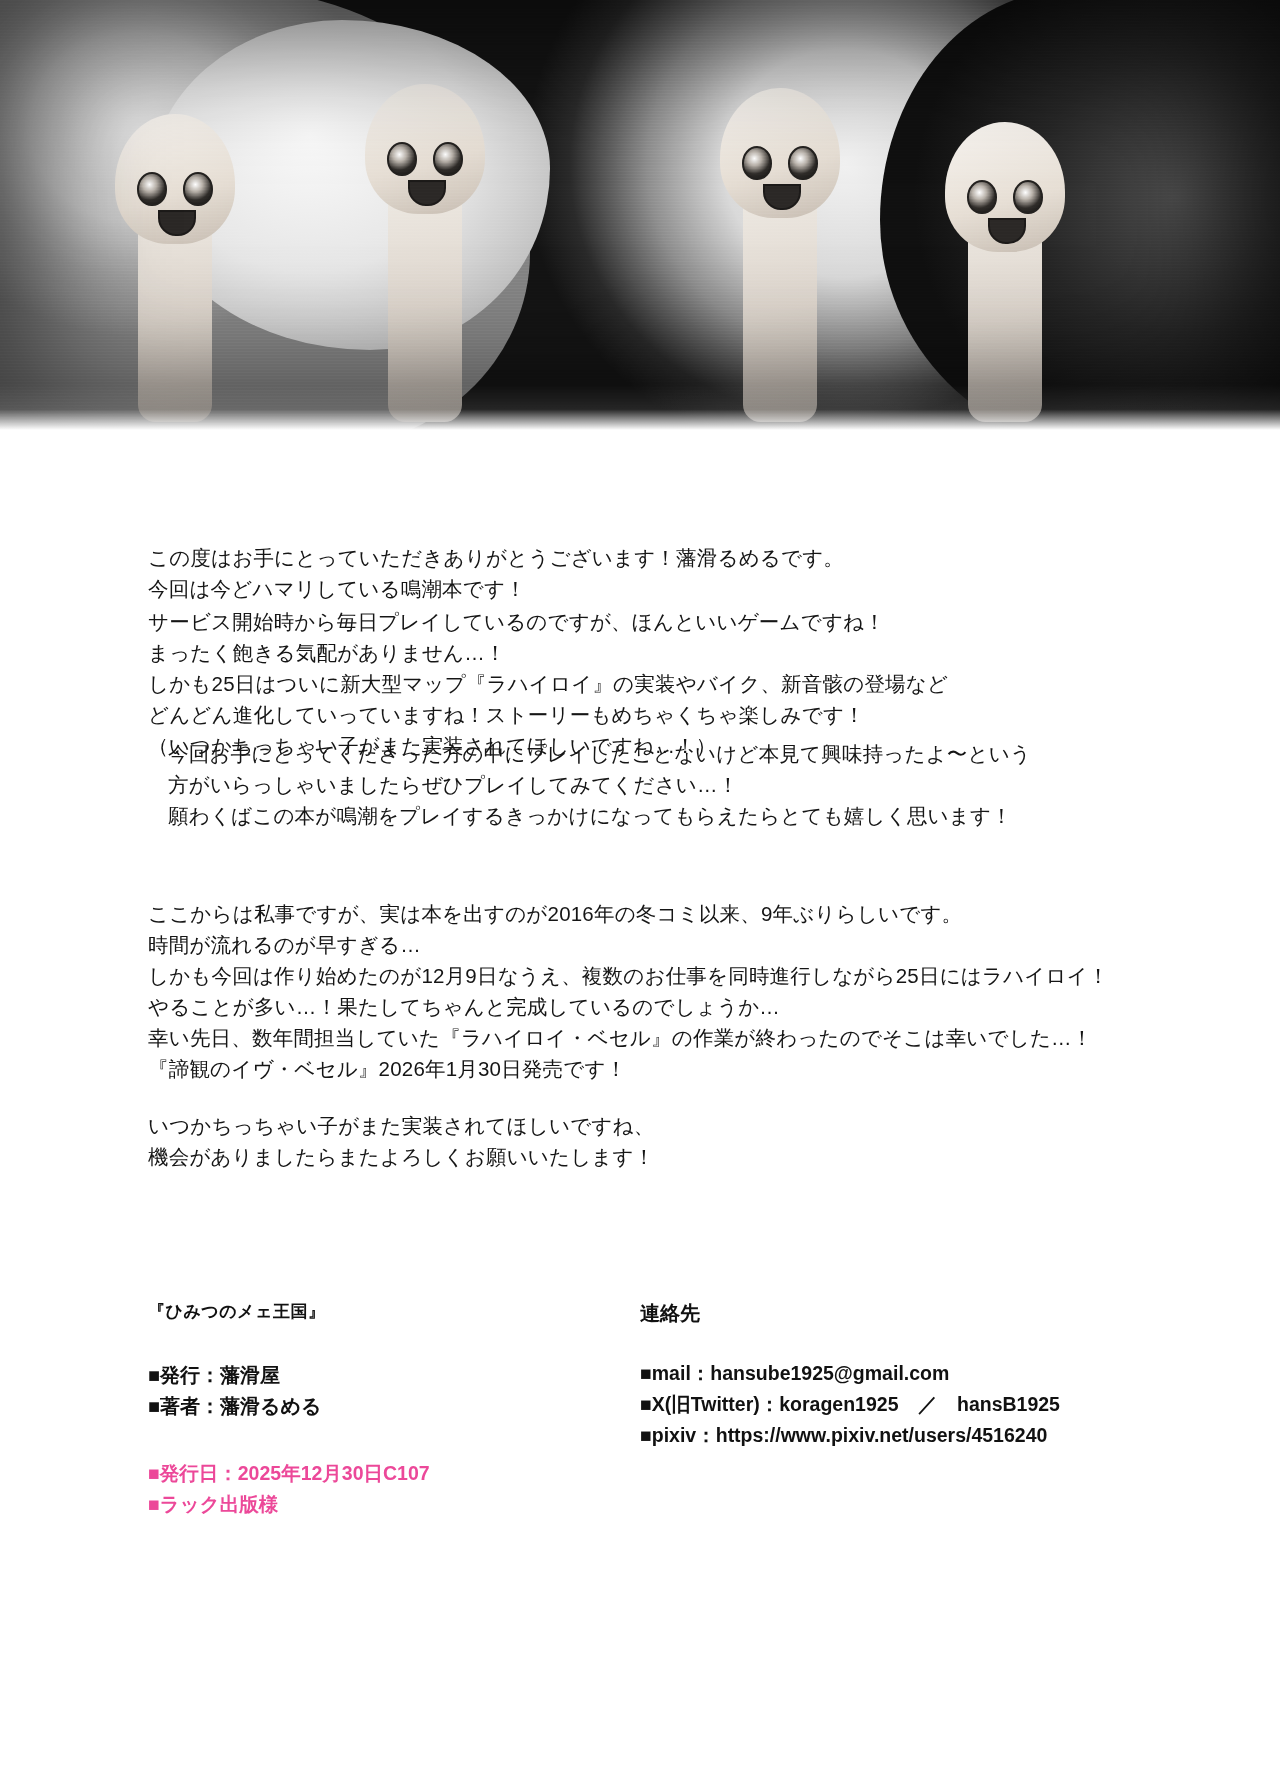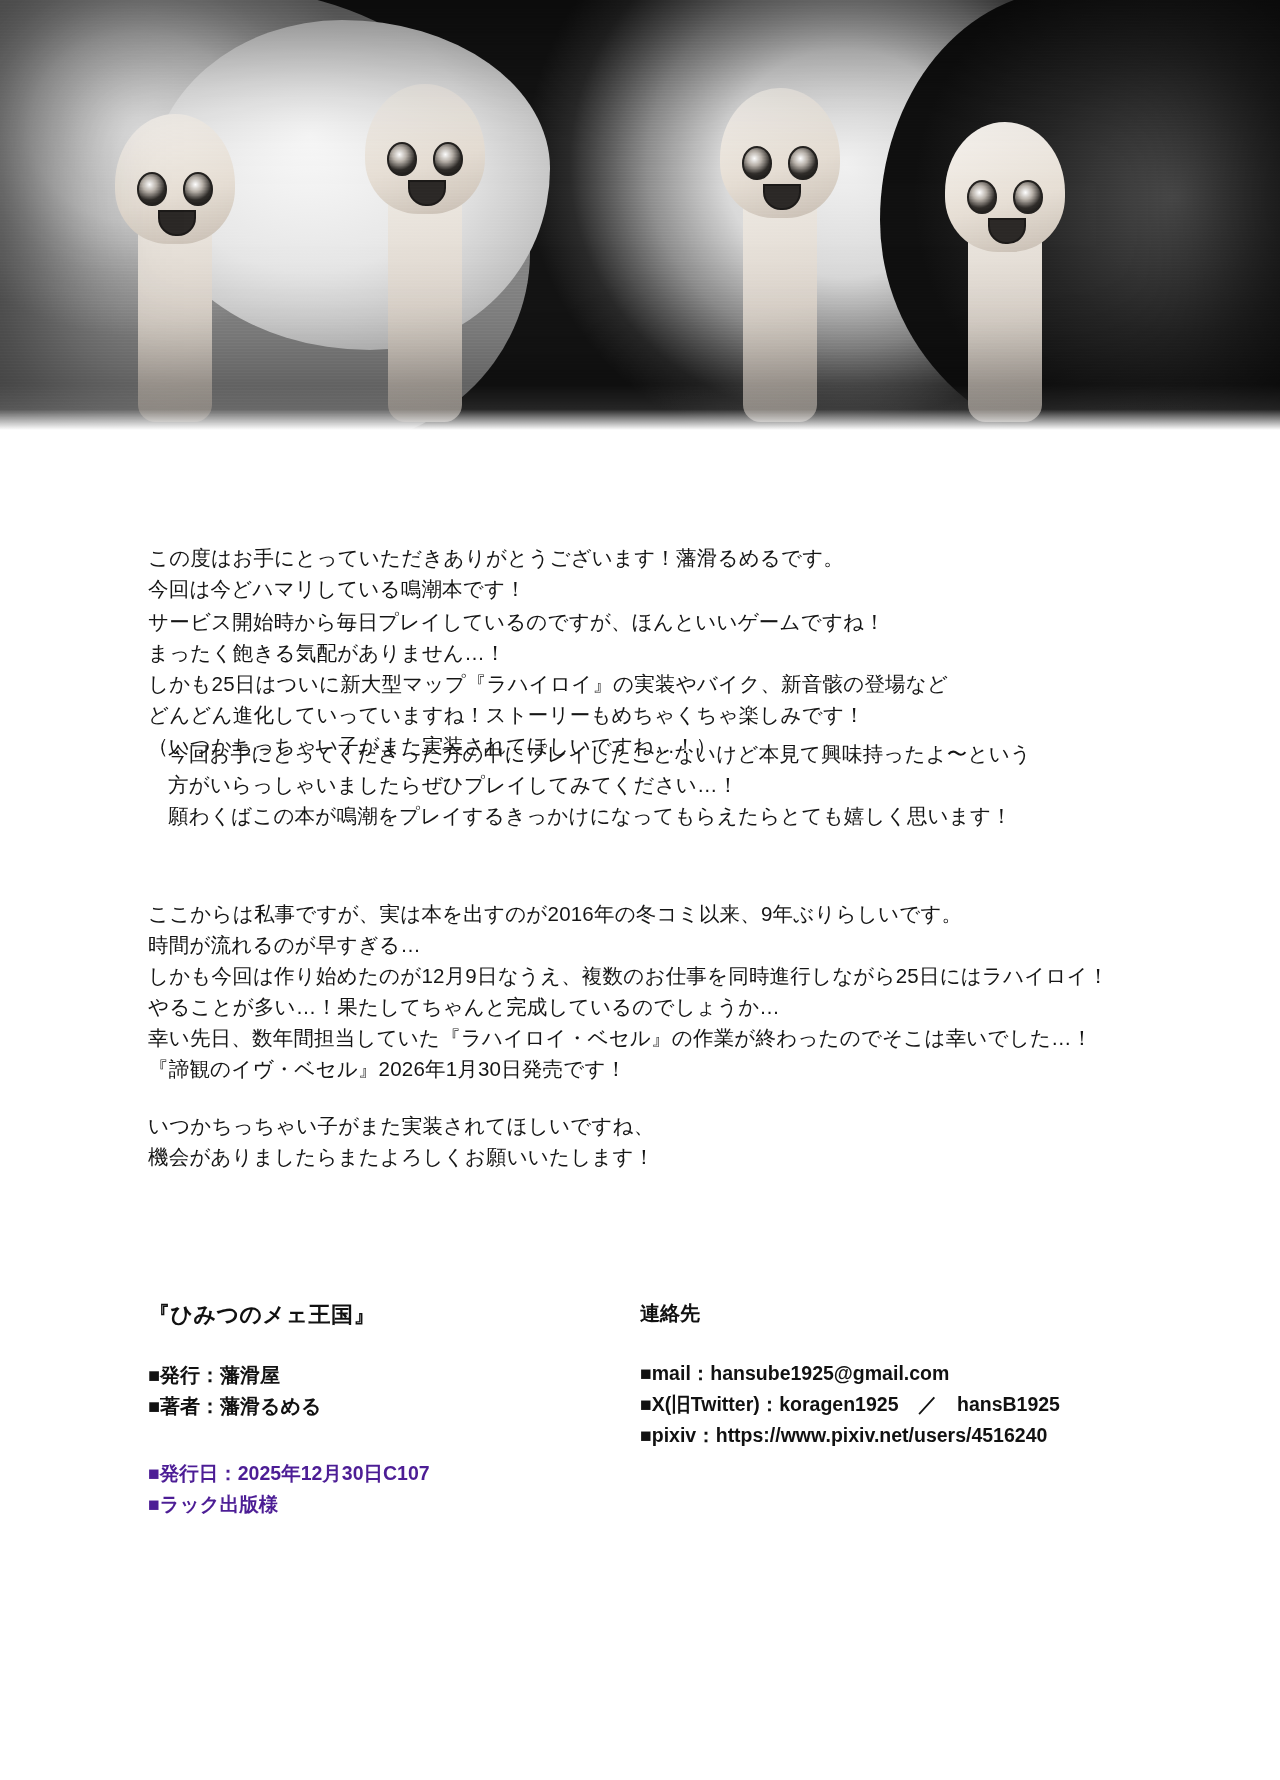--- a/index.html
+++ b/index.html
@@ -149,21 +149,21 @@
     color: #151515;
     white-space: pre-line;
     font-family: "Liberation Sans", sans-serif;
   }
 
   
   .colophon-title {
     position: absolute;
     left: 148px;
     top: 1300px;
-    font-size: 22px;
+    font-size: 17px;
     font-weight: bold;
     color: #111;
     letter-spacing: .5px;
   }
   .col-left {
     position: absolute;
     left: 148px;
     top: 1360px;
     font-size: 20px;
     line-height: 31px;
@@ -172,21 +172,21 @@
     color: #111;
   }
   .col-left2 {
     position: absolute;
     left: 148px;
     top: 1458px;
     font-size: 19.5px;
     line-height: 31px;
     white-space: pre-line;
     font-weight: bold;
-    color: #4c1d95;
+    color: #ec4899;
   }
   .contact-head {
     position: absolute;
     left: 640px;
     top: 1300px;
     font-size: 20px;
     font-weight: bold;
     color: #111;
   }
   .contact-list {

